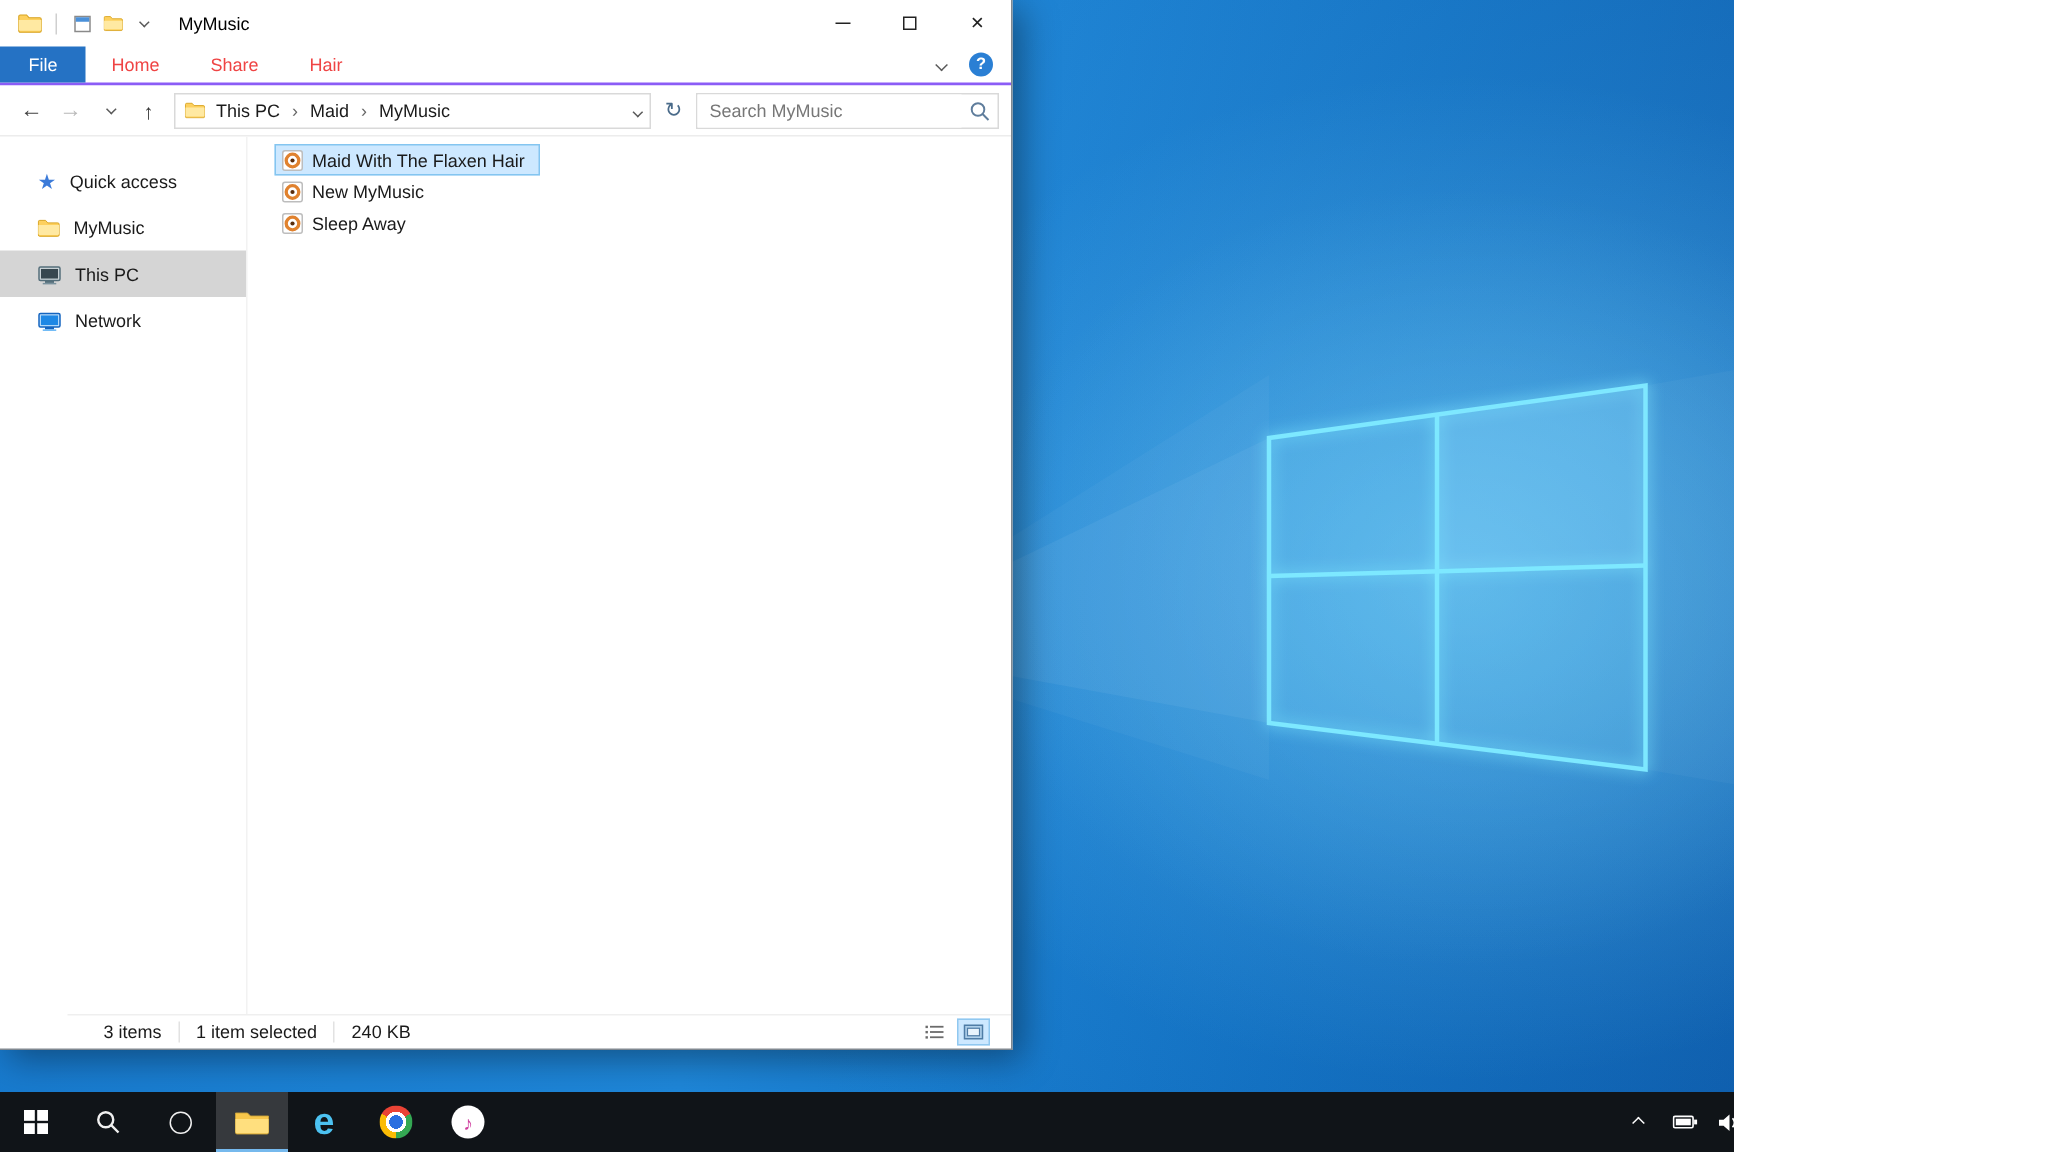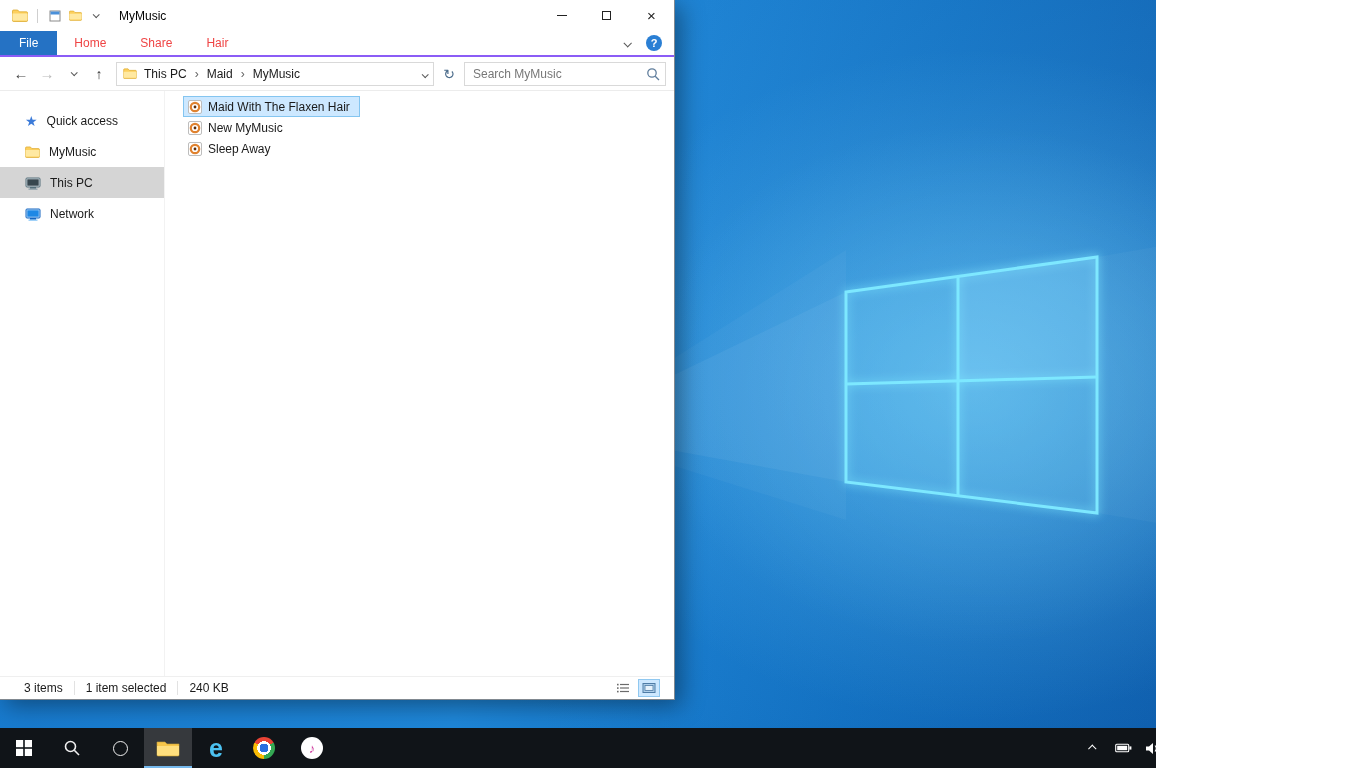--- a/index.html
+++ b/index.html
@@ -69,21 +69,21 @@
   .side-item.selected { background:#d5d5d5; }
   .side-label { color:#1a1a1a; }
   .star-ico { color:#3c7bd9; font-size:14px; line-height:1; }
 
   .filepane { flex:1; padding:5px 0 0 18px; display:flex; flex-direction:column; align-items:flex-start; }
   .file-row { display:inline-flex; align-items:center; gap:5px; padding:2px 9px 2px 3px; border:1px solid transparent; margin-bottom:0; height:21px; }
   .file-row.selected { background:#cde8ff; border-color:#84c5f0; }
   .file-label { color:#1a1a1a; white-space:nowrap; }
 
   
-  .statusbar { height:23px; flex:0 0 23px; border-top:1px solid #efefef; display:flex; align-items:center; padding:0 10px 0 24px; color:#1a1a1a; }
+  .statusbar { height:23px; flex:0 0 23px; border-top:1px solid #efefef; display:flex; align-items:center; padding:0 10px 0 24px; color:#1a1a1a;margin-left:45px; }
   .status-sep { width:1px; height:14px; background:#e2e2e2; margin:0 11px; }
   .viewbtns { margin-left:auto; display:flex; gap:4px; padding-right:4px; }
   .viewbtn { width:22px; height:18px; display:flex; align-items:center; justify-content:center; border:1px solid transparent; }
   .viewbtn.active { background:#cde8ff; border-color:#90c8f0; }
 
   
   #taskbar { position:absolute; left:0; bottom:0; width:1366px; height:40px; background:#101418; display:flex; align-items:stretch; z-index:10; }
   .tb-btn { width:48px; display:flex; align-items:center; justify-content:center; position:relative; }
   .tb-btn.active { background:rgba(255,255,255,.16); }
   .tb-btn.active::after { content:""; position:absolute; left:0; right:0; bottom:0; height:2px; background:#76b9ed; }

